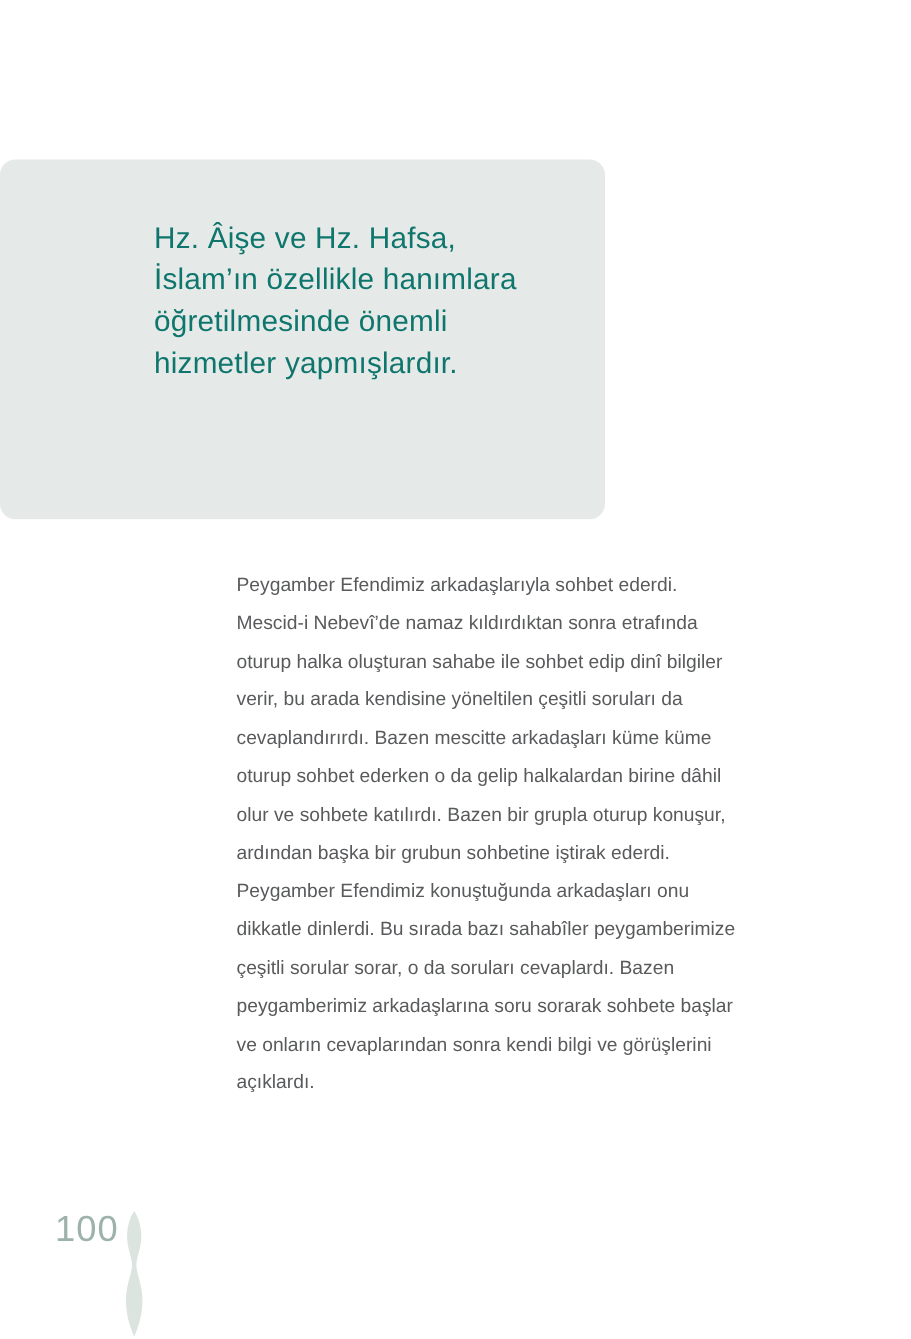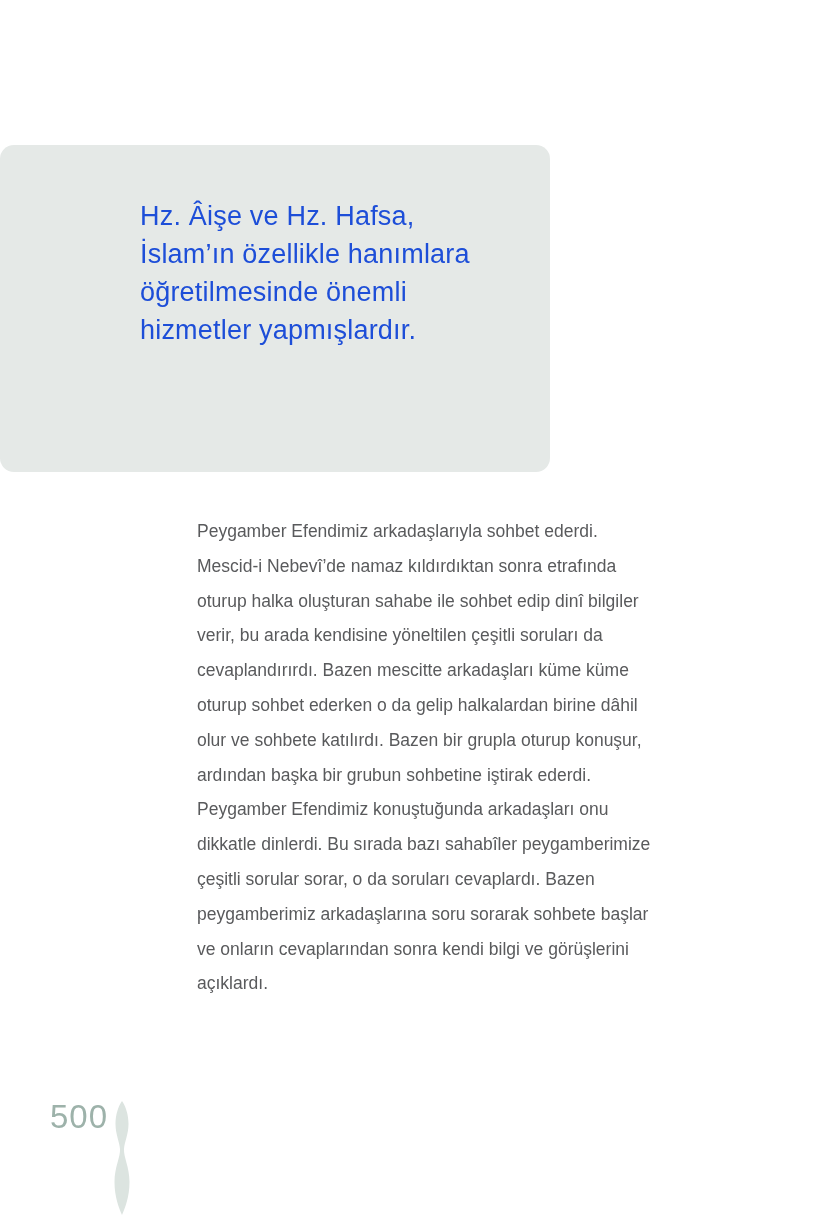--- a/index.html
+++ b/index.html
@@ -22,34 +22,34 @@
   }
   .quote-text {
     position: absolute;
     left: 140px;
     top: 52px;
     width: 395px;
     font-size: 27px;
     line-height: 38px;
     font-weight: 400;
     letter-spacing: 0.2px;
-    color: #1d4ed8;
+    color: #0f766e;
     white-space: pre-line;
   }
   .body-text {
     position: absolute;
     left: 197px;
     top: 514px;
     width: 520px;
     font-size: 17.5px;
     line-height: 34.8px;
     color: #595a5c;
   }
   .body-text p {
-    margin: 0 0 13px 0;
+    margin: 0 0 13px 18px;
     white-space: pre-line;
   }
   .page-number {
     position: absolute;
     left: 50px;
     top: 1098px;
     font-size: 33px;
     font-weight: 400;
     letter-spacing: 1px;
     color: #9db2aa;
@@ -84,21 +84,21 @@
 olur ve sohbete katılırdı. Bazen bir grupla oturup konuşur,
 ardından başka bir grubun sohbetine iştirak ederdi.
 Peygamber Efendimiz konuştuğunda arkadaşları onu
 dikkatle dinlerdi. Bu sırada bazı sahabîler peygamberimize
 çeşitli sorular sorar, o da soruları cevaplardı. Bazen
 peygamberimiz arkadaşlarına soru sorarak sohbete başlar
 ve onların cevaplarından sonra kendi bilgi ve görüşlerini
 açıklardı.</p>
   </div>
 
-  <div class="page-number">500</div>
+  <div class="page-number">100</div>
 
   <svg class="leaf-ornament" viewBox="0 0 20 116" xmlns="http://www.w3.org/2000/svg" aria-hidden="true">
     <path d="M10 0
              C 14 6, 16.5 14, 16.5 23
              C 16.5 33, 12.5 41, 12 48
              C 11.5 56, 17.5 66, 17.5 81
              C 17.5 96, 13 107, 10 114
              C 7 107, 2.5 96, 2.5 81
              C 2.5 66, 8.5 56, 8 48
              C 7.5 41, 3.5 33, 3.5 23

